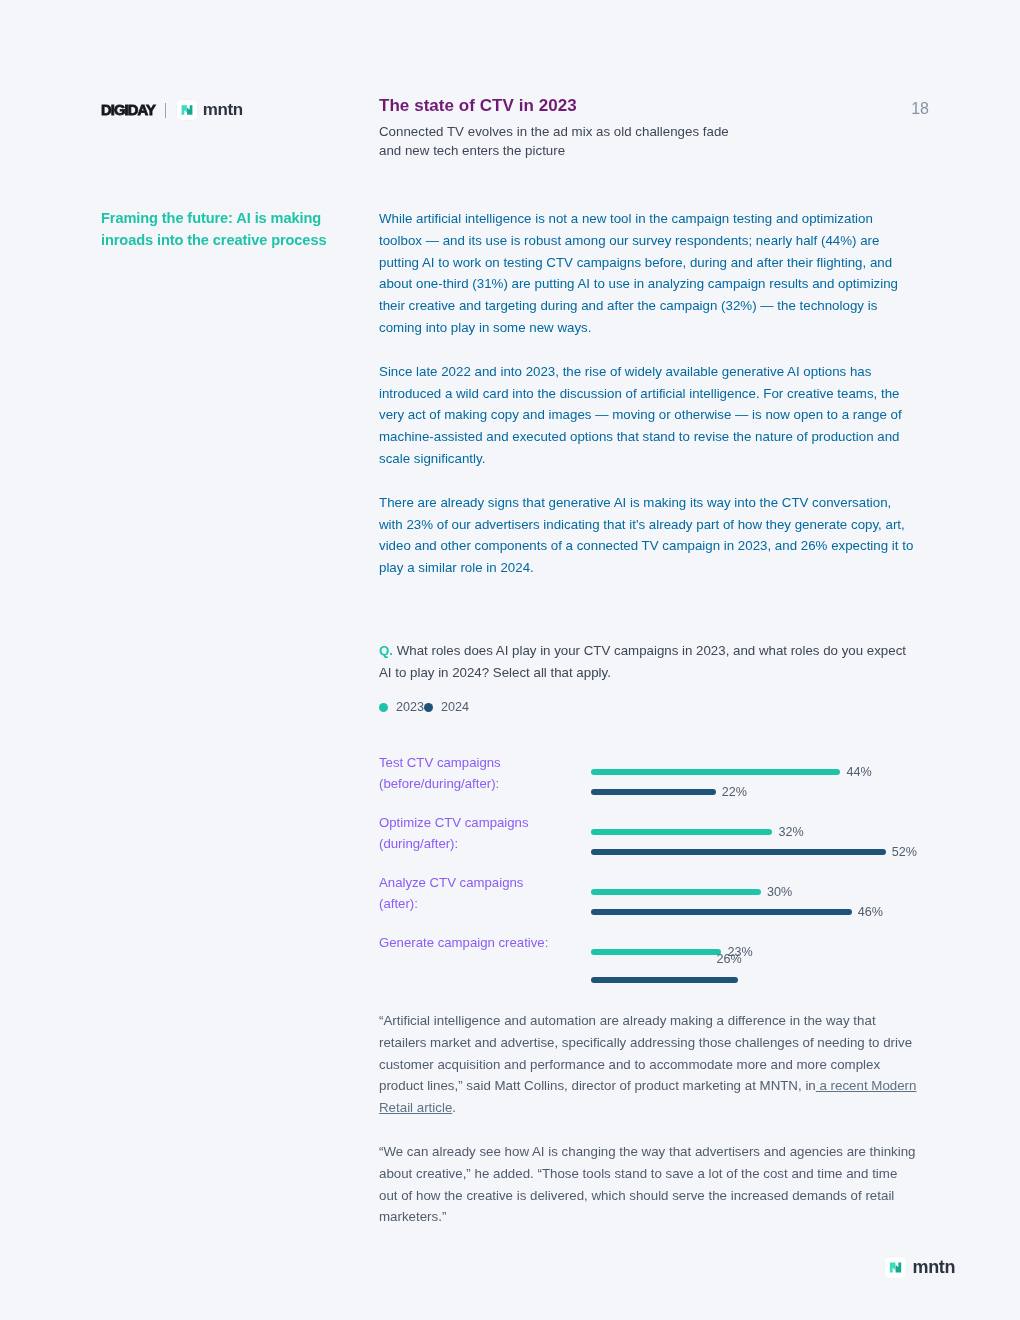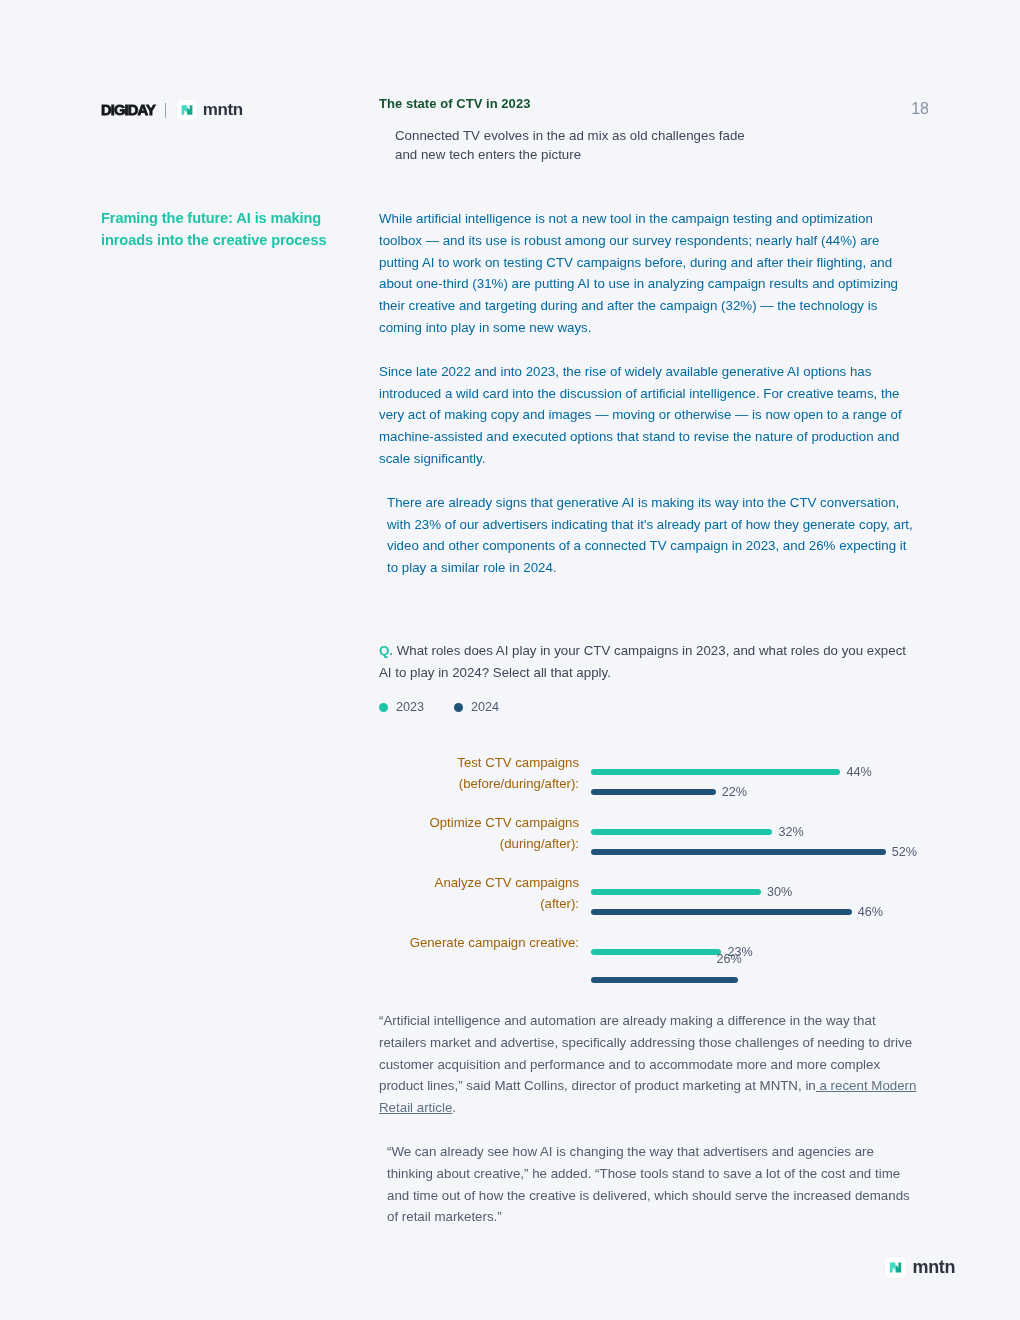--- a/index.html
+++ b/index.html
@@ -77,31 +77,31 @@
     color: #2d3340;
   }
 
   .head-titles {
     position: absolute;
     left: 278px;
     top: 0;
     width: 470px;
   }
   .head-title {
-    font-size: 13px;
+    font-size: 17px;
     font-weight: bold;
-    color: #14532d;
+    color: #701a75;
     letter-spacing: 0.05px;
     margin: 0 0 7px 0;
   }
   .head-sub {
     font-size: 13.3px;
     line-height: 18.5px;
     color: #3d4757;
-    margin: 16px;
+    margin: 0;
     letter-spacing: 0.02px;
   }
   .page-num {
     position: absolute;
     right: 0;
     top: 4px;
     font-size: 16px;
     color: #8792a5;
   }
 
@@ -125,21 +125,21 @@
     top: 208px;
     width: 538px;
   }
   .para {
     font-size: 13.3px;
     line-height: 21.8px;
     color: #0369a1;
     margin: 0 0 22px 0;
     letter-spacing: 0.01px;
   }
-  .para:last-child { margin-bottom: 0; margin-left: 8px; }
+  .para:last-child { margin-bottom: 0; }
   .para.quote { color: #515c6e; }
   .link {
     color: #5e7385;
     text-decoration: underline;
   }
 
   
   .question {
     position: absolute;
     left: 379px;
@@ -154,21 +154,20 @@
     font-weight: bold;
   }
 
   
   .legend {
     position: absolute;
     left: 379px;
     top: 700px;
     display: flex;
     align-items: center;
-    gap: 30px;
   }
   .legend-item {
     display: flex;
     align-items: center;
     gap: 8px;
     font-size: 12.6px;
     color: #515c6e;
   }
   .legend-dot {
     width: 9px;
@@ -188,22 +187,21 @@
     position: relative;
     height: 60px;
   }
   .chart-label {
     position: absolute;
     left: 0;
     top: 4px;
     width: 200px;
     font-size: 13.2px;
     line-height: 21px;
-    color: #a16207;
-    text-align: right;
+    color: #8b5cf6;
   }
   .bars {
     position: absolute;
     left: 212px;
     top: 11px;
     right: 0;
     height: 58px;
   }
   .bar-line {
     position: absolute;

